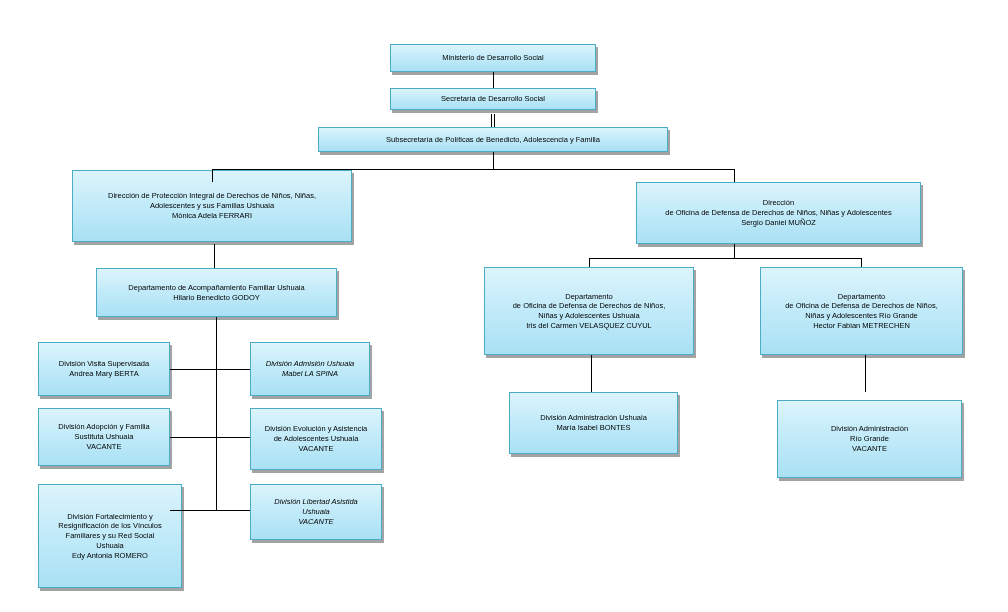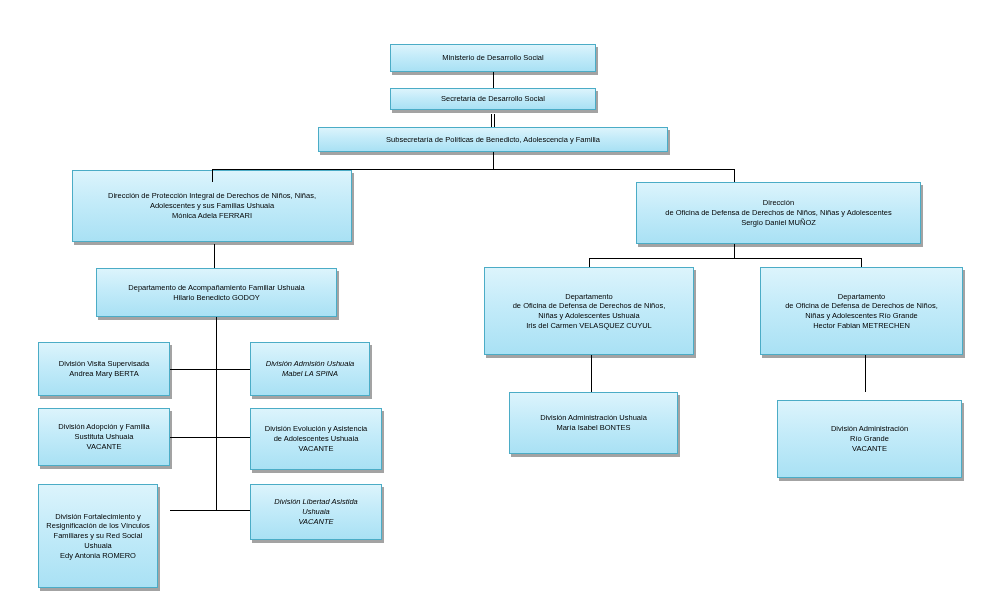--- a/index.html
+++ b/index.html
@@ -55,21 +55,21 @@
 Mabel LA SPINA</div>
 
   <div class="node" style="left:38px;top:408px;width:132px;height:58px;">División Adopción y Familia
 Sustituta Ushuaia
 VACANTE</div>
 
   <div class="node" style="left:250px;top:408px;width:132px;height:62px;">División Evolución y Asistencia
 de Adolescentes Ushuaia
 VACANTE</div>
 
-  <div class="node" style="left:38px;top:484px;width:120px;height:104px;">División Fortalecimiento y
+  <div class="node" style="left:38px;top:484px;width:144px;height:104px;">División Fortalecimiento y
 Resignificación de los Vínculos
 Familiares y su Red Social
 Ushuaia
 Edy Antonia ROMERO</div>
 
   <div class="node" style="left:250px;top:484px;width:132px;height:56px;font-style:italic;">División Libertad Asistida
 Ushuaia
 VACANTE</div>
 
   <div class="node" style="left:484px;top:267px;width:210px;height:88px;">Departamento

